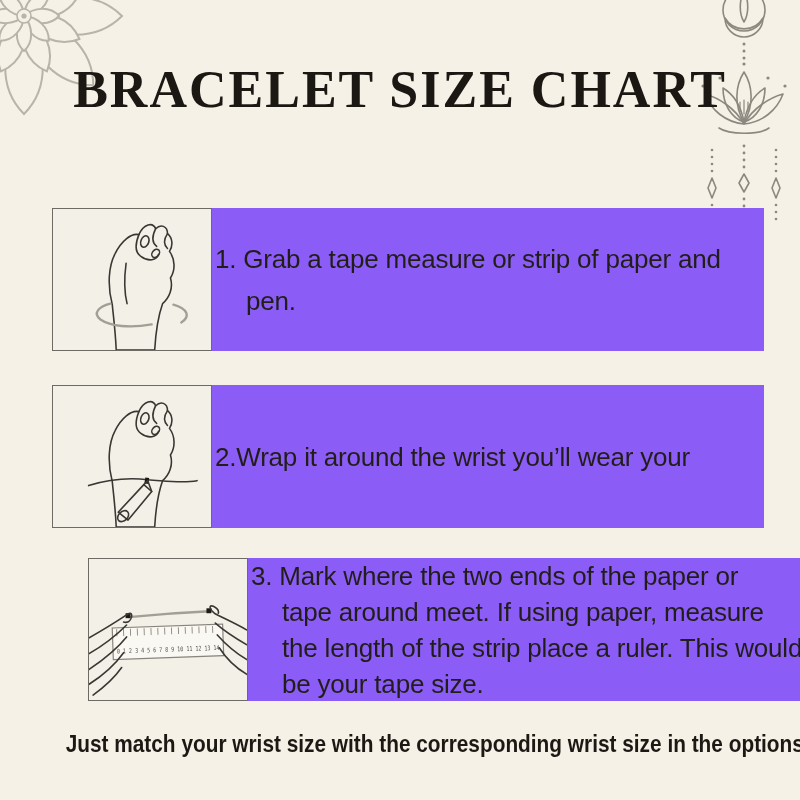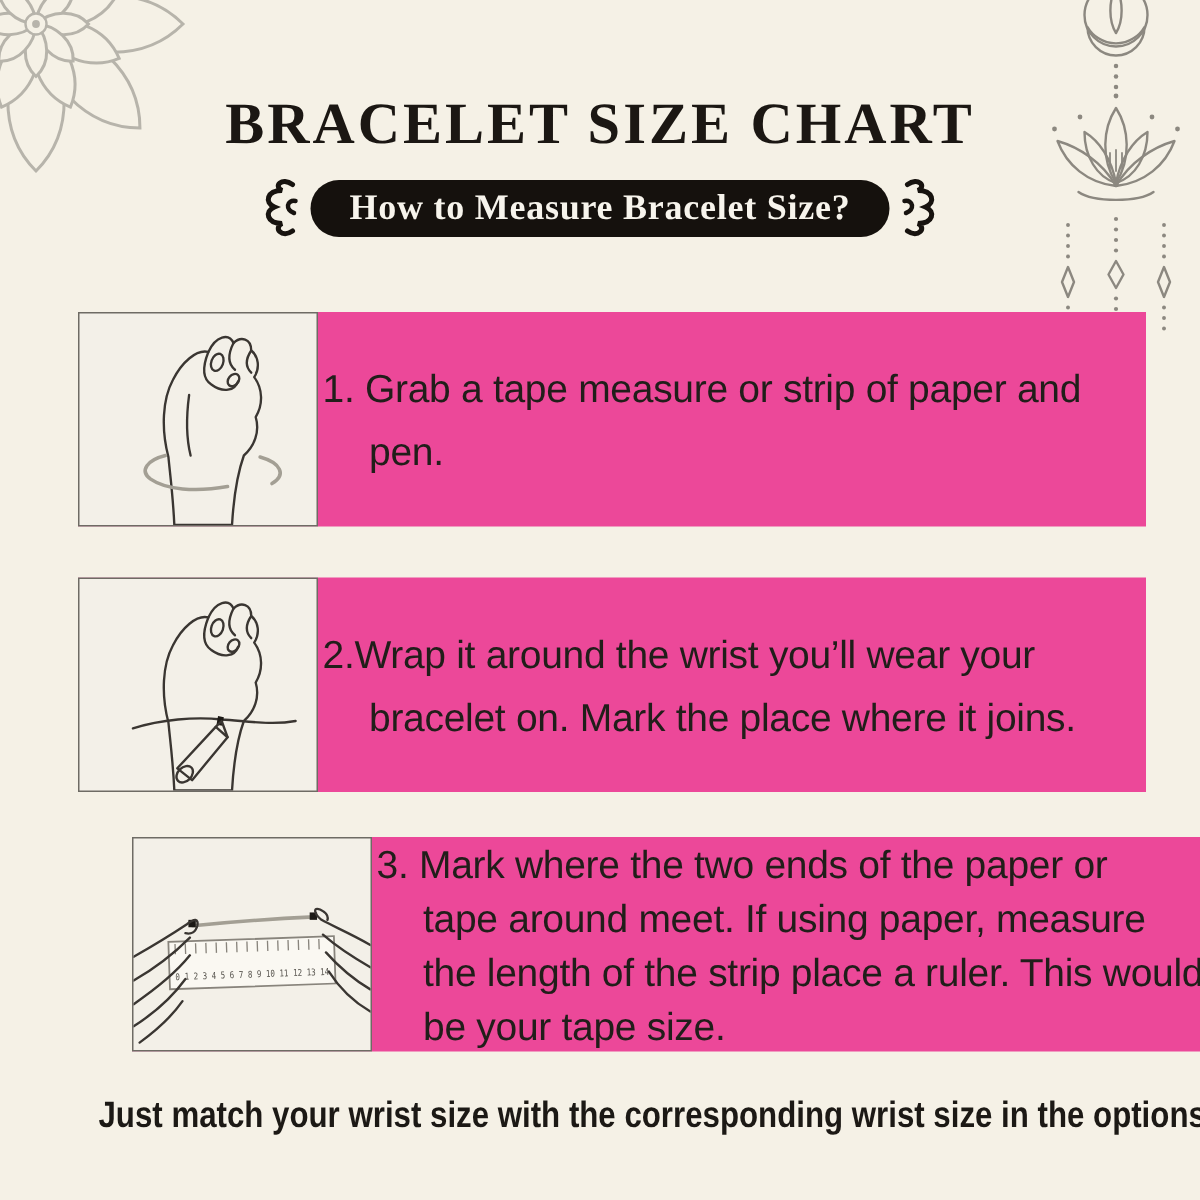--- a/index.html
+++ b/index.html
@@ -6,33 +6,33 @@
   body{width:800px;height:800px;overflow:hidden;background:#f5f1e6;
        font-family:"Liberation Sans",sans-serif;}
   .canvas{position:relative;width:800px;height:800px;background:#f5f1e6;}
 
   
   .orn-tl{position:absolute;left:0;top:0;width:140px;height:140px;pointer-events:none;}
   .orn-tr{position:absolute;left:688px;top:0;width:112px;height:330px;pointer-events:none;}
 
   
   .title{position:absolute;left:0;top:60px;width:800px;text-align:center;
-         font-family:"Liberation Serif",serif;font-weight:700;font-size:39px;
+         font-family:"Liberation Serif",serif;font-weight:700;font-size:52px;
          letter-spacing:2px;color:#1b1713;white-space:nowrap;}
   .badge-row{position:absolute;left:0;top:116px;width:800px;height:46px;
              display:flex;align-items:center;justify-content:center;gap:7px;}
   .badge{background:#15110d;color:#f7f4ec;border-radius:20px;height:38px;
          display:flex;align-items:center;padding:0 26px;
          font-family:"Liberation Serif",serif;font-weight:700;font-size:24px;
          letter-spacing:0.5px;white-space:nowrap;}
   .flourish{width:36px;height:48px;}
   .flourish.right{transform:scaleX(-1);}
 
   
-  .step-row{position:absolute;left:52px;width:712px;height:143px;background:#ec4899;
+  .step-row{position:absolute;left:52px;width:712px;height:143px;background:#8b5cf6;
             display:flex;align-items:center;}
   .row-1{top:208px;} .row-2{top:385px;} .row-3{top:558px;margin-left:36px;}
   .step-box{position:absolute;left:0;top:0;width:160px;height:143px;
             background:#f3f0e8;border:1.5px solid #6e6b64;box-sizing:border-box;}
   .step-box svg{display:block;width:100%;height:100%;}
   .step-text{position:absolute;left:163px;top:0;height:143px;display:flex;
              flex-direction:column;justify-content:center;
              color:#211e1a;font-size:26px;letter-spacing:-0.2px;}
   .row-1 .step-text,.row-2 .step-text{line-height:42px;}
   .row-3 .step-text{line-height:36px;}
@@ -165,35 +165,20 @@
           <circle cx="24" cy="219" r="1.3"></circle>
         <circle cx="88" cy="205" r="1.3"></circle>
           <circle cx="88" cy="212" r="1.3"></circle>
           <circle cx="88" cy="219" r="1.3"></circle>
       </g>
     </g>
   </svg>
 
   <div class="title">BRACELET SIZE CHART</div>
 
-  <div class="badge-row">
-    <svg class="flourish" viewBox="0 0 36 48">
-      <g stroke="#17130f" stroke-width="3.4" fill="none" stroke-linecap="round">
-        <path d="M31,8 C24,3 18,9 24,12 C14,12 12,20 19,23 C12,26 14,34 24,34 C18,37 24,44 31,39"></path>
-        <path d="M33,19 C27,18 26,25 32,27" stroke-width="3"></path>
-      </g>
-    </svg>
-    <div class="badge">How to Measure Bracelet Size?</div>
-    <svg class="flourish right" viewBox="0 0 36 48">
-      <g stroke="#17130f" stroke-width="3.4" fill="none" stroke-linecap="round">
-        <path d="M31,8 C24,3 18,9 24,12 C14,12 12,20 19,23 C12,26 14,34 24,34 C18,37 24,44 31,39"></path>
-        <path d="M33,19 C27,18 26,25 32,27" stroke-width="3"></path>
-      </g>
-    </svg>
-  </div>
 
   <div class="step-row row-1">
     <div class="step-box">
       <svg viewBox="0 0 160 143">
         <path class="tape" d="M122,97 C136,101 140,109 130,115"></path>
         <g>
           <path class="lineart" fill="#f3f0e8" d="M64,143 C63,122 61,108 60,97 C55,78 56,58 63,45 C69,33 79,24 87,26 C92,15 101,13 104,20 C109,15 116,17 116,25 C121,29 122,37 118,43 C124,51 124,62 119,70 C122,80 118,90 111,96 C106,110 104,126 103,143 Z"></path>
           <path class="lineart" d="M87,26 C83,36 83,44 89,48 C97,54 105,52 107,46"></path>
           <path class="lineart" d="M104,20 C100,28 100,34 105,38"></path>
           <path class="lineart" d="M116,25 C112,31 112,36 116,40"></path>
@@ -225,21 +210,20 @@
         <rect x="93" y="93" width="4" height="6" fill="#1c1915" transform="rotate(10 95 96)"></rect>
         <g class="lineart">
           <path d="M92,100 L66,128 L76,136 L100,107 Z" fill="#f3f0e8"></path>
           <path d="M92,100 L96,96 L100,107"></path>
           <ellipse cx="71" cy="132" rx="6.4" ry="4.6" transform="rotate(-45 71 132)"></ellipse>
         </g>
       </svg>
     </div>
     <div class="step-text">
       <div class="step-line">2.Wrap it around the wrist you’ll wear your</div>
-      <div class="step-line">bracelet on. Mark the place where it joins.</div>
     </div>
   </div>
 
   <div class="step-row row-3">
     <div class="step-box">
       <svg viewBox="0 0 160 143">
 
         <g transform="rotate(-2 80 85)">
           <rect x="24" y="68" width="112" height="32" fill="#faf8f2" stroke="#88847c" stroke-width="1.2"></rect>
           <line x1="28" y1="73" x2="132" y2="73" stroke="#88847c" stroke-width="7" stroke-dasharray="0.9,6.05"></line>

